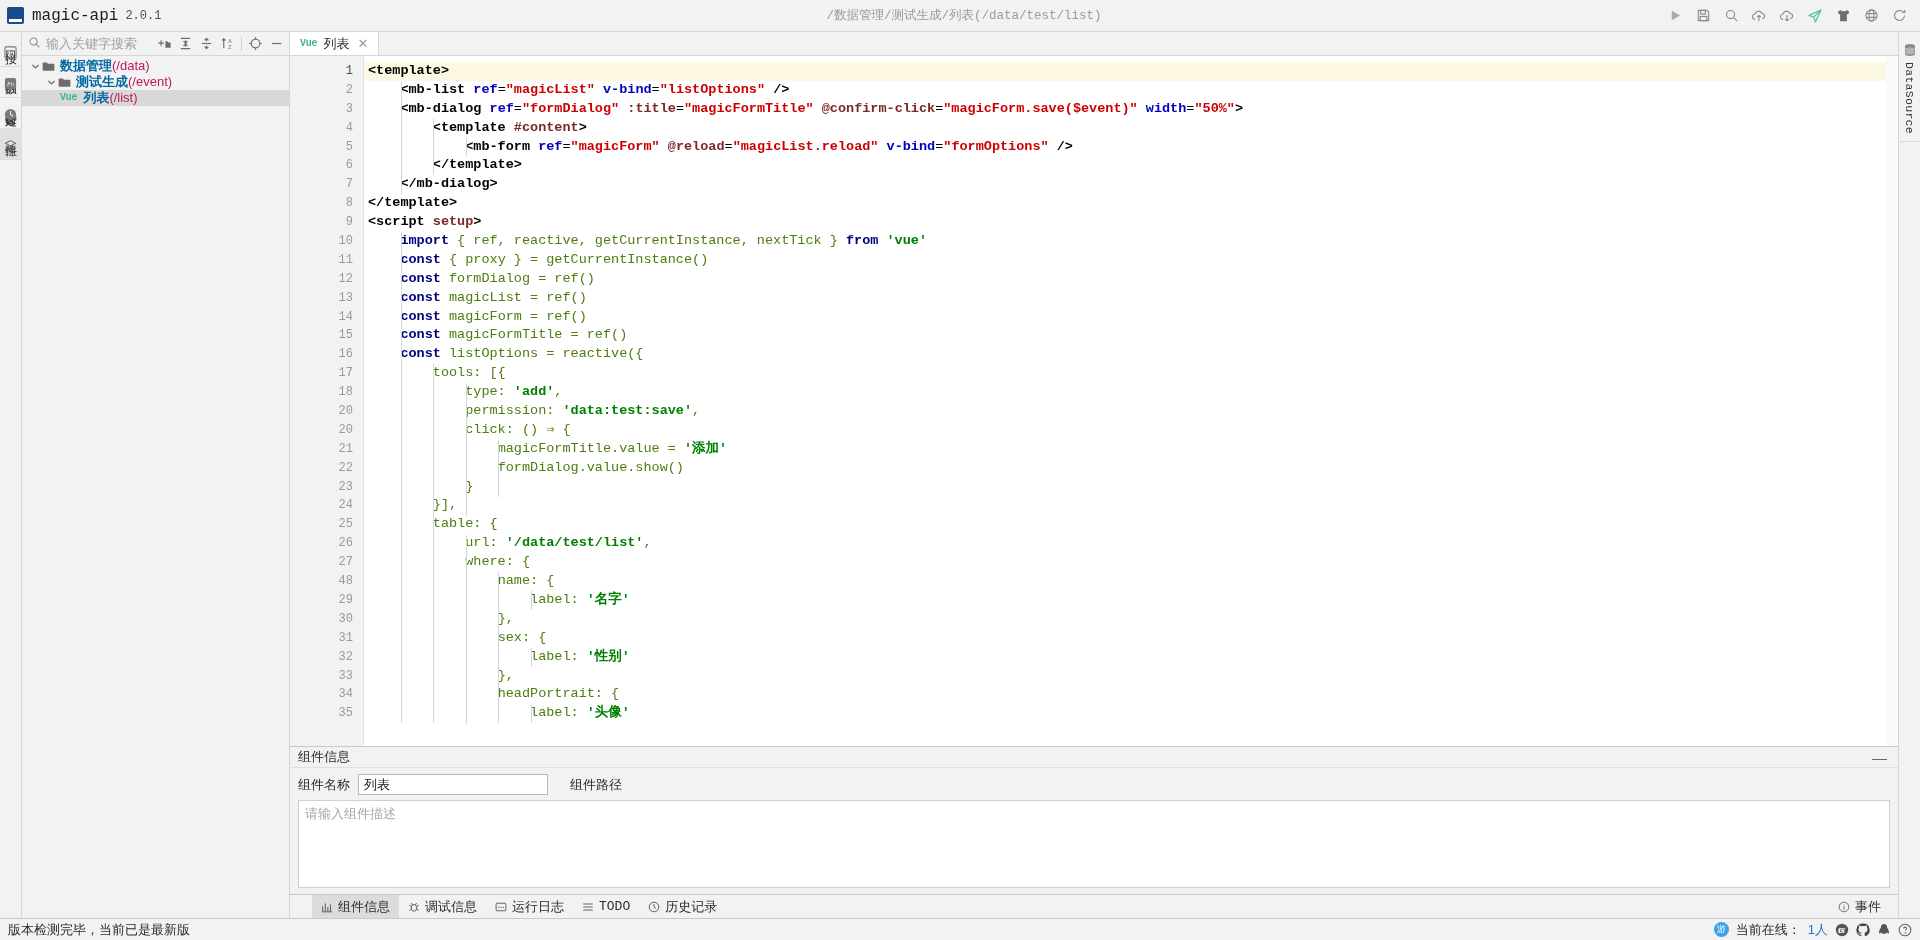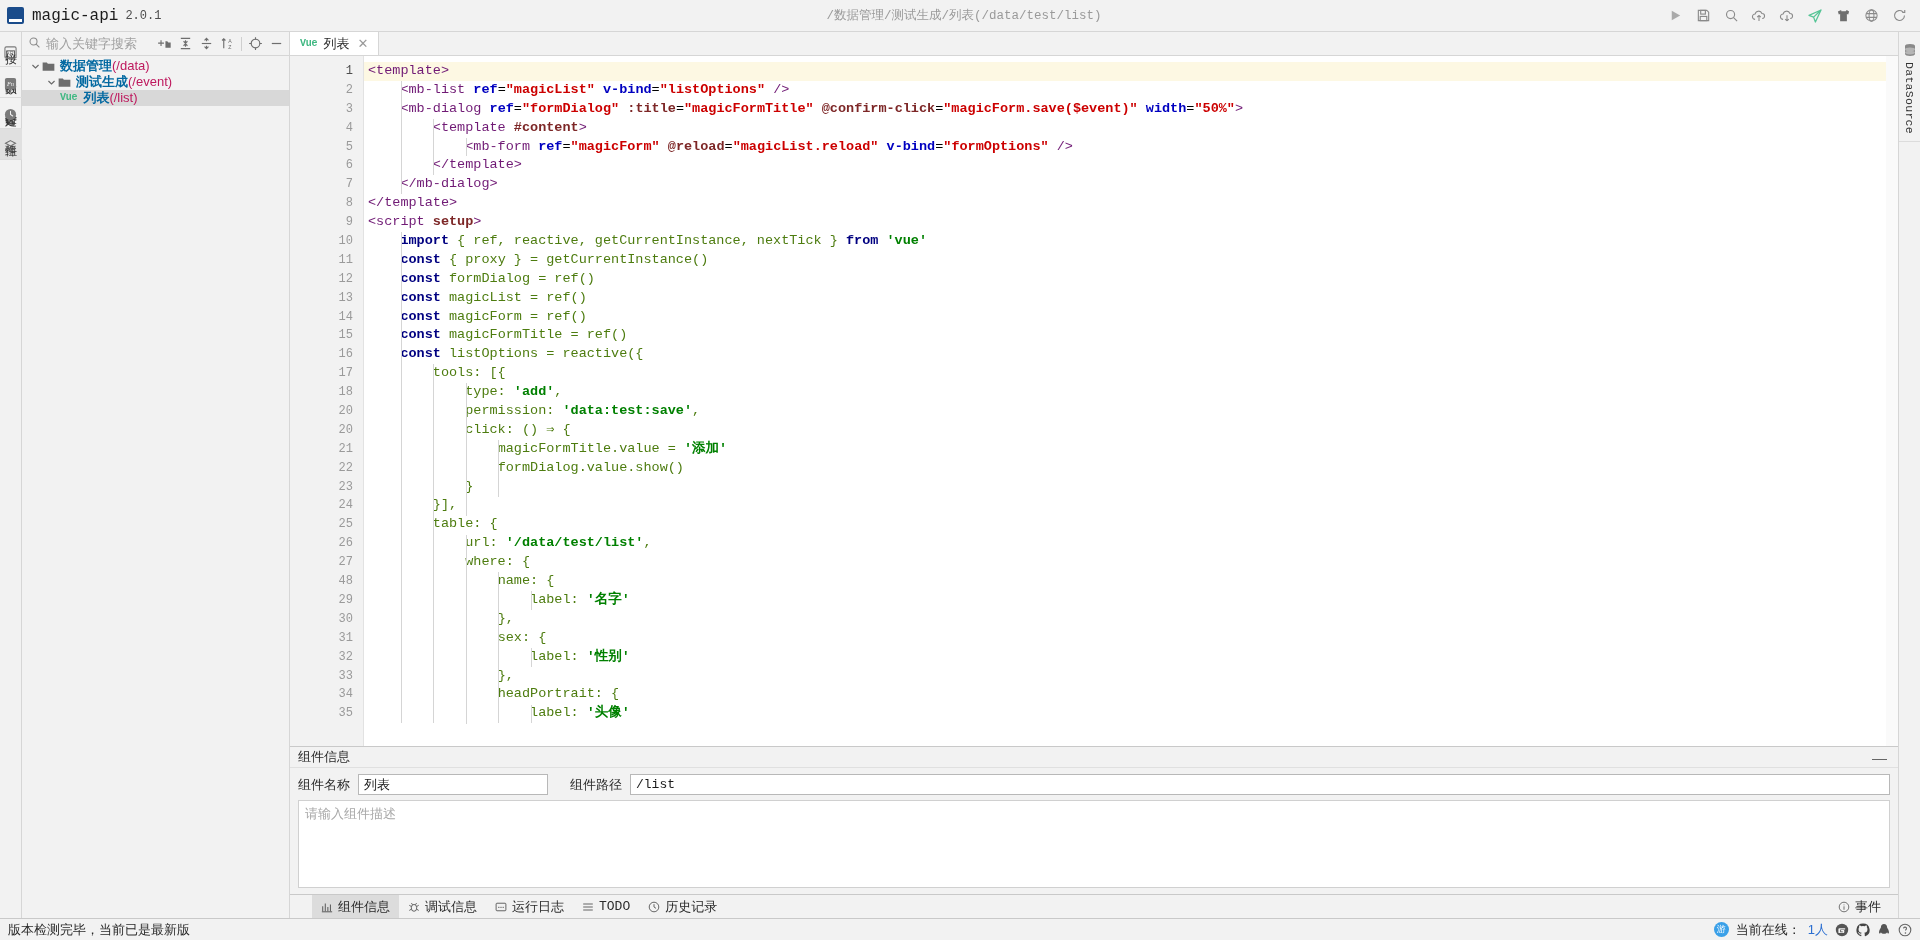--- a/index.html
+++ b/index.html
@@ -152,21 +152,21 @@
   #code {
     flex:1; padding-top:6px; overflow:hidden; position:relative;
     font-family:"Liberation Mono", monospace; font-size:13.5px;
     line-height:18.9px; white-space:pre;
   }
   #code .cl { height:18.9px; padding-left:4px; position:relative; }
   #code .cl.cur { background:#fdf8e3; }
   #code-right-gutter {
     position:absolute; right:0; top:0; bottom:0; width:12px; background:#fafafa;
   }
-  .tag   { color:#701a75; font-weight:normal; }
+  .tag   { color:#000000; font-weight:bold; }
   .attr  { color:#0000c0; font-weight:bold; }
   .attr2 { color:#7d2727; font-weight:bold; }
   .str   { color:#008000; font-weight:bold; }
   .strq  { color:#cc0000; font-weight:bold; }
   .kw    { color:#000080; font-weight:bold; }
   .plain { color:#4d7c0f; }
   .punc  { color:#000000; }
 
   
   #bottom-panel {
@@ -474,21 +474,20 @@
 
     <div id="bottom-panel">
       <div id="bp-head">
         <span>组件信息</span>
         <span id="bp-collapse">—</span>
       </div>
       <div id="bp-form">
         <span class="fld-label">组件名称</span>
         <input class="fld-input cn" style="width: 190px;" value="列表">
         <span class="fld-label" style="margin-left:22px">组件路径</span>
-        <input class="fld-input" style="flex: 1 1 0%;" value="/list">
       </div>
       <textarea id="bp-desc" placeholder="请输入组件描述" style=""></textarea>
     </div>
 
     <div id="bottom-tabs">
       <div class="btab active">
         <span class="bi">
           <svg width="12" height="12" viewBox="0 0 14 14" fill="none" stroke="#5c5c5c" stroke-width="1.2">
               <path d="M2 12V6M5 12V3M8 12V7M11 12V4"></path>
               <path d="M1 12.6h12"></path>

